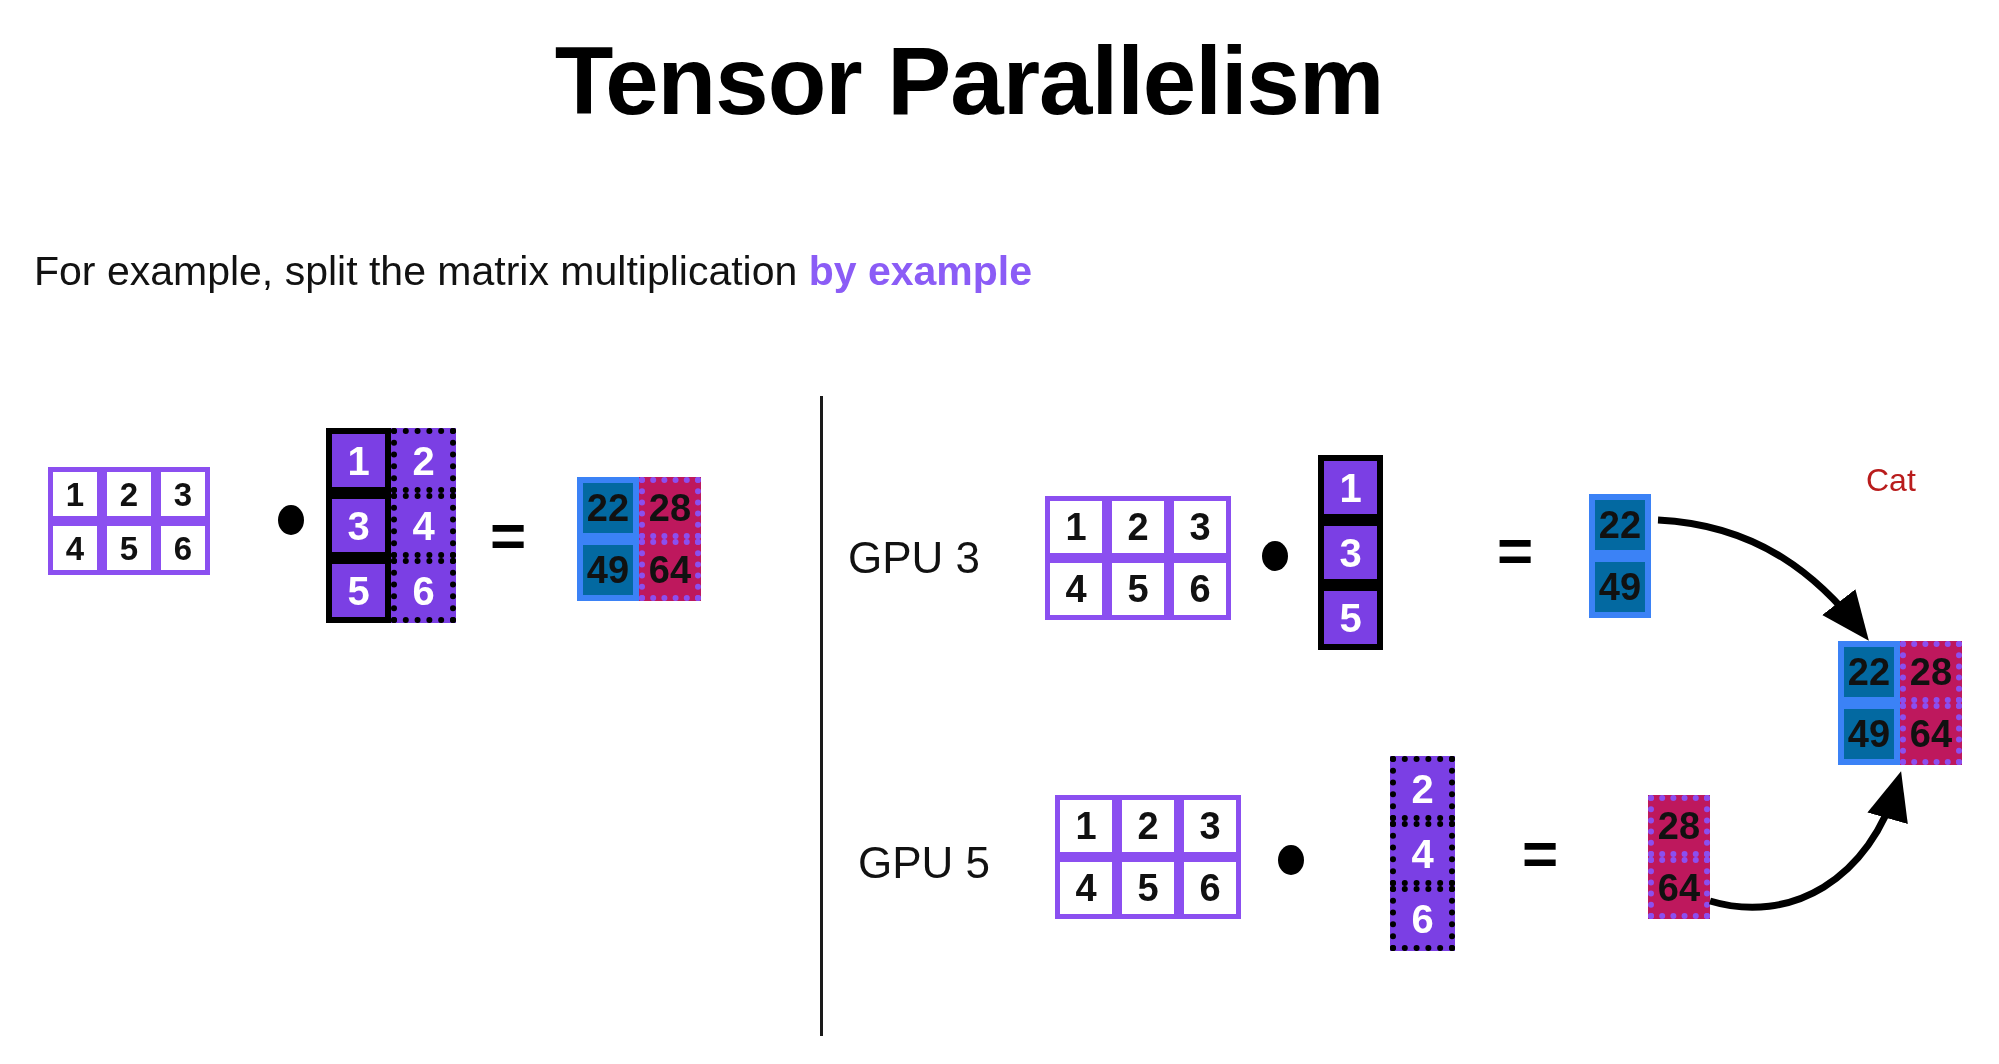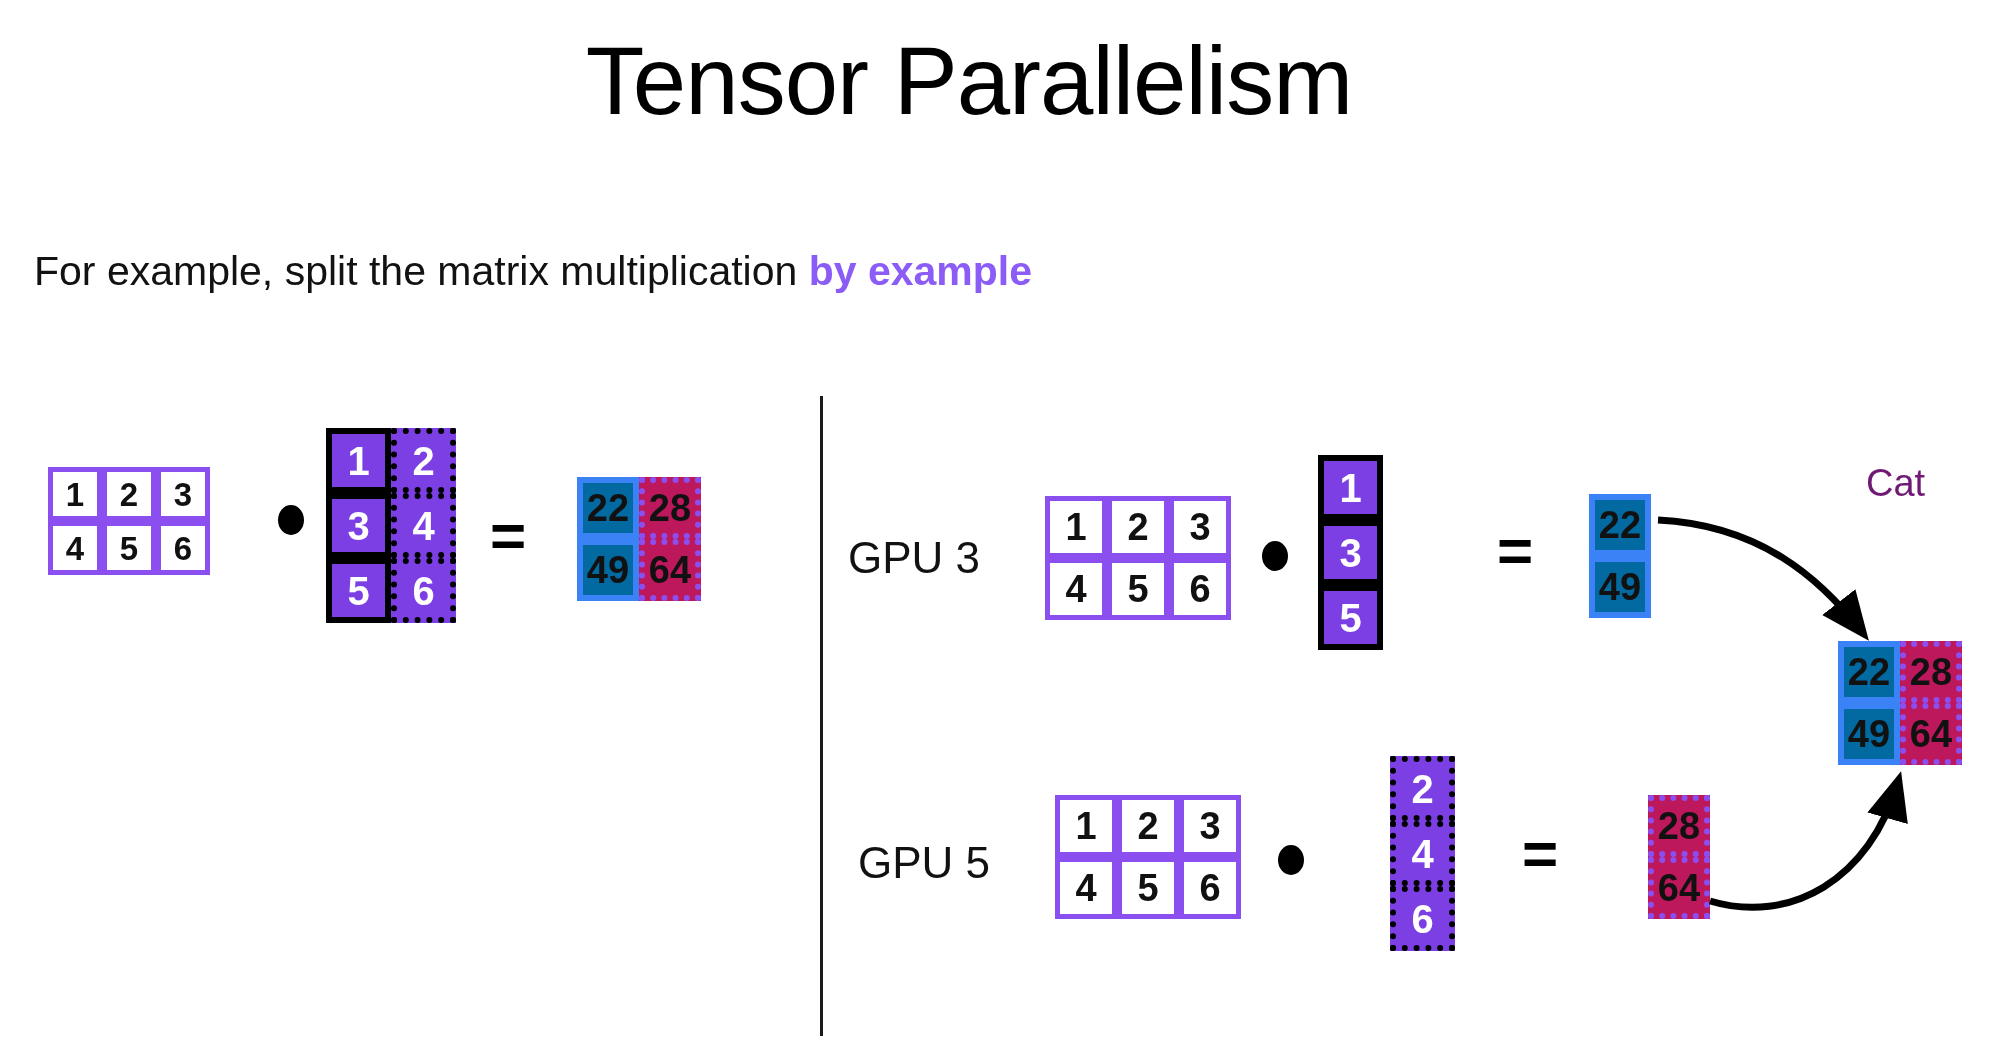--- a/index.html
+++ b/index.html
@@ -17,21 +17,21 @@
   }
 
   
   #title {
     position: absolute;
     top: 28px;
     left: 0;
     width: 1938px;
     text-align: center;
     font-size: 96px;
-    font-weight: 400;
+    font-weight: 700;
     letter-spacing: -1px;
     line-height: 1.1;
     color: #000000;
   }
   #subtitle {
     position: absolute;
     top: 248px;
     left: 34px;
     font-size: 41px;
     font-weight: 400;
@@ -112,23 +112,23 @@
   }
   .gpu-label {
     position: absolute;
     font-size: 44px;
     font-weight: 400;
     white-space: nowrap;
     color: #111111;
   }
   #cat-label {
     position: absolute;
-    font-size: 38px;
+    font-size: 32px;
     font-weight: 400;
-    color: #701a75;
+    color: #b91c1c;
     white-space: nowrap;
   }
   #arrows {
     position: absolute;
     left: 0;
     top: 0;
     width: 1999px;
     height: 1064px;
     pointer-events: none;
   }

